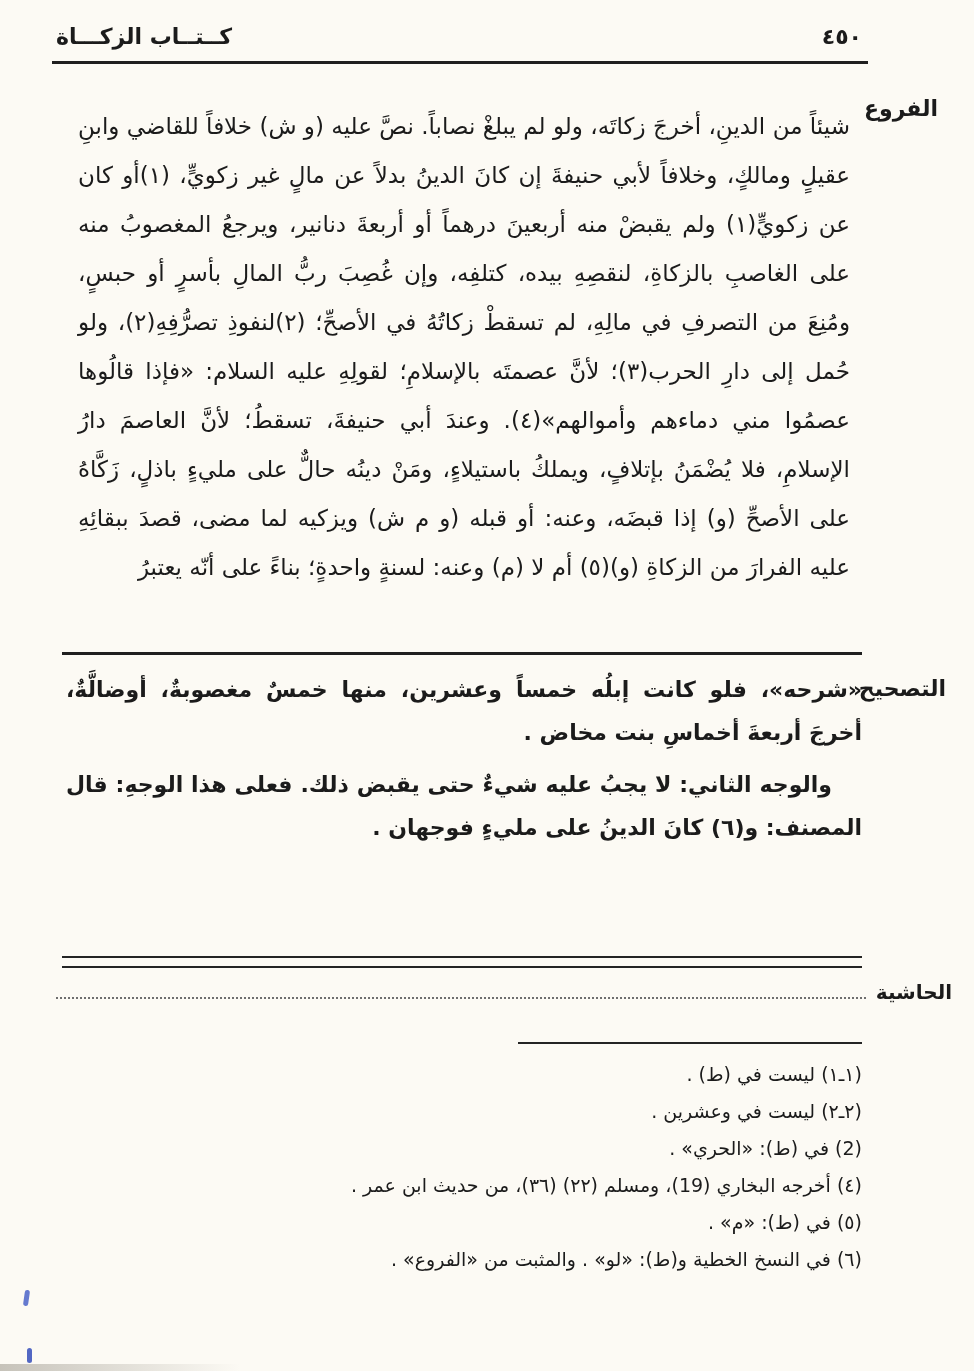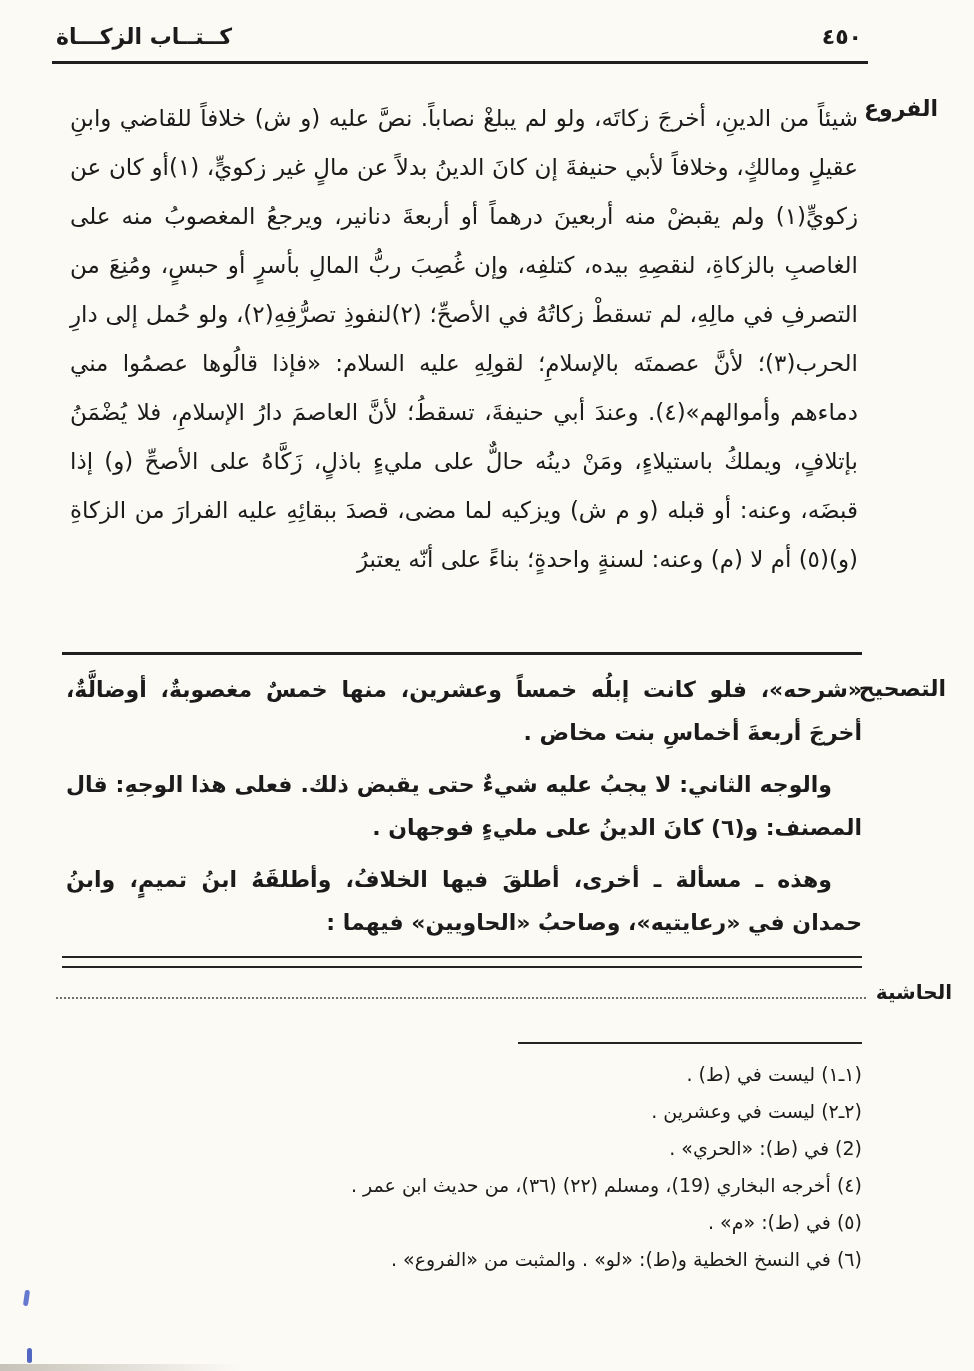--- a/index.html
+++ b/index.html
@@ -50,21 +50,21 @@
   .label-furoo   { top: 96px;  right: 36px; }
   .label-tasheeh { top: 676px; right: 28px; }
   
   .main-text-block {
     position: absolute;
     top: 90px;
     right: 112px;
     left: 66px;
   }
   .main-text {
-    margin: 4px;
+    margin: 12px;
     font-size: 23px;
     line-height: 49px;
     text-align: justify;
   }
   .main-rule {
     position: absolute;
     top: 652px;
     right: 112px;
     left: 62px;
     border-top: 3px solid #1f1f1f;
@@ -172,21 +172,20 @@
   <div class="main-text-block">
     <p class="main-text">شيئاً من الدينِ، أخرجَ زكاتَه، ولو لم يبلغْ نصاباً. نصَّ عليه (و ش) خلافاً للقاضي وابنِ عقيلٍ ومالكٍ، وخلافاً لأبي حنيفةَ إن كانَ الدينُ بدلاً عن مالٍ غير زكويٍّ، (١)أو كان عن زكويٍّ(١) ولم يقبضْ منه أربعينَ درهماً أو أربعةَ دنانير، ويرجعُ المغصوبُ منه على الغاصبِ بالزكاةِ، لنقصِهِ بيده، كتلفِه، وإن غُصِبَ ربُّ المالِ بأسرٍ أو حبسٍ، ومُنِعَ من التصرفِ في مالِهِ، لم تسقطْ زكاتُهُ في الأصحِّ؛ (٢)لنفوذِ تصرُّفِهِ(٢)، ولو حُمل إلى دارِ الحرب(٣)؛ لأنَّ عصمتَه بالإسلامِ؛ لقولِهِ عليه السلام: «فإذا قالُوها عصمُوا مني دماءهم وأموالهم»(٤). وعندَ أبي حنيفةَ، تسقطُ؛ لأنَّ العاصمَ دارُ الإسلامِ، فلا يُضْمَنُ بإتلافٍ، ويملكُ باستيلاءٍ، ومَنْ دينُه حالٌّ على مليءٍ باذلٍ، زَكَّاهُ على الأصحِّ (و) إذا قبضَه، وعنه: أو قبله (و م ش) ويزكيه لما مضى، قصدَ ببقائِهِ عليه الفرارَ من الزكاةِ (و)(٥) أم لا (م) وعنه: لسنةٍ واحدةٍ؛ بناءً على أنّه يعتبرُ</p>
   </div>
 
   <div class="main-rule"></div>
 
   <div class="margin-label label-tasheeh">التصحيح</div>
   <div class="tasheeh-block">
     <p>«شرحه»، فلو كانت إبلُه خمساً وعشرين، منها خمسٌ مغصوبةٌ، أوضالَّةٌ، أخرجَ أربعةَ أخماسِ بنت مخاض .</p>
     <p class="indent">والوجه الثاني: لا يجبُ عليه شيءٌ حتى يقبض ذلك. فعلى هذا الوجهِ: قال المصنف: و(٦) كانَ الدينُ على مليءٍ فوجهان .</p>
-    <p class="indent">وهذه ـ مسألة ـ أخرى، أطلقَ فيها الخلافُ، وأطلقَهُ ابنُ تميمٍ، وابنُ حمدان في «رعايتيه»، وصاحبُ «الحاويين» فيهما :</p>
   </div>
 
   <div class="double-rule"></div>
 
   <div class="hashiya-row">
     <div class="hashiya-label">الحاشية</div>
     <div class="hashiya-dots"></div>
   </div>
 
   <div class="footnote-rule"></div>

